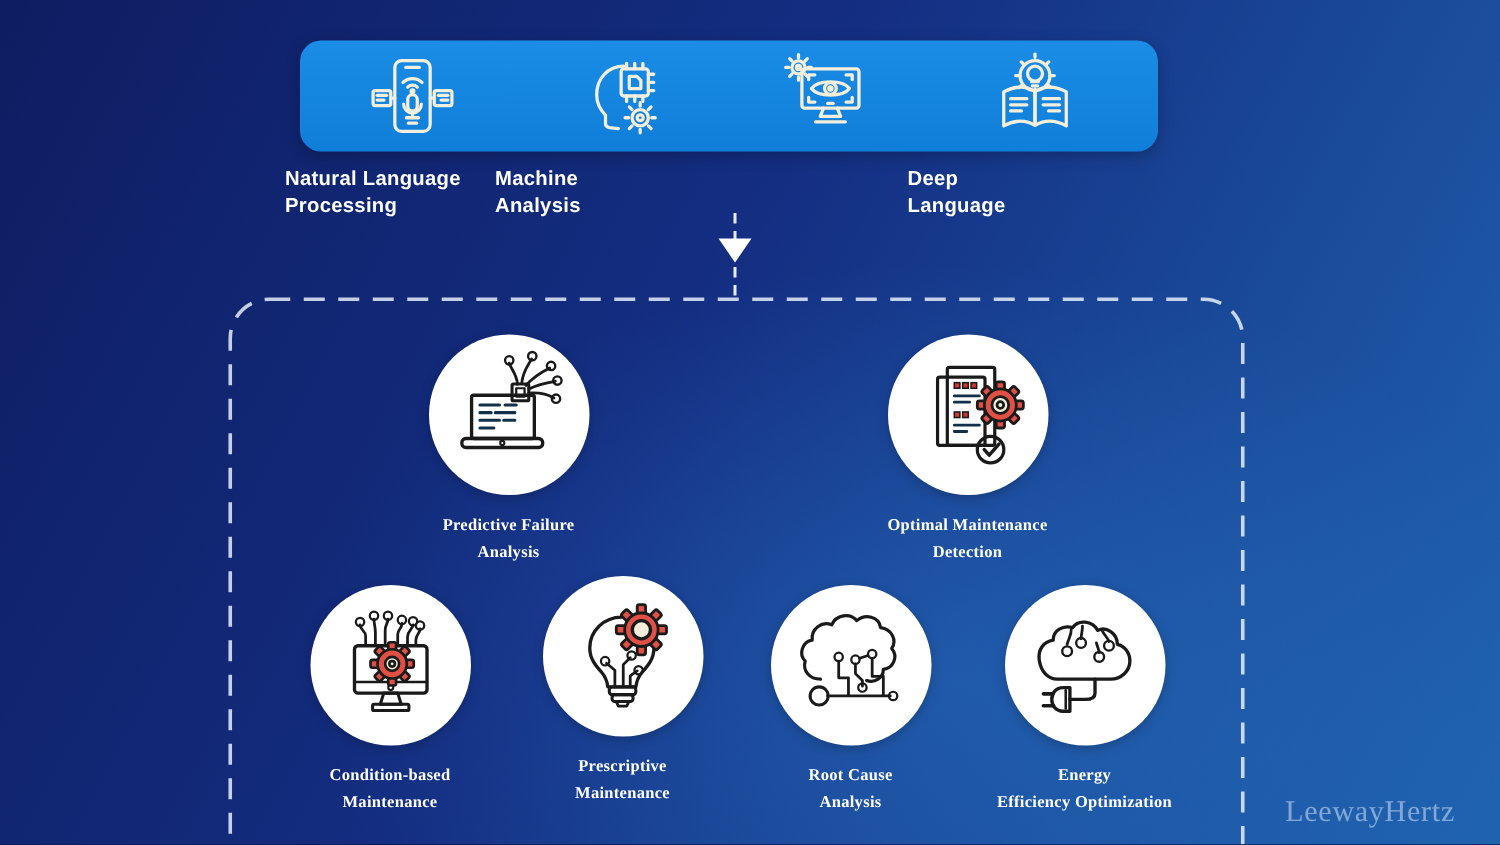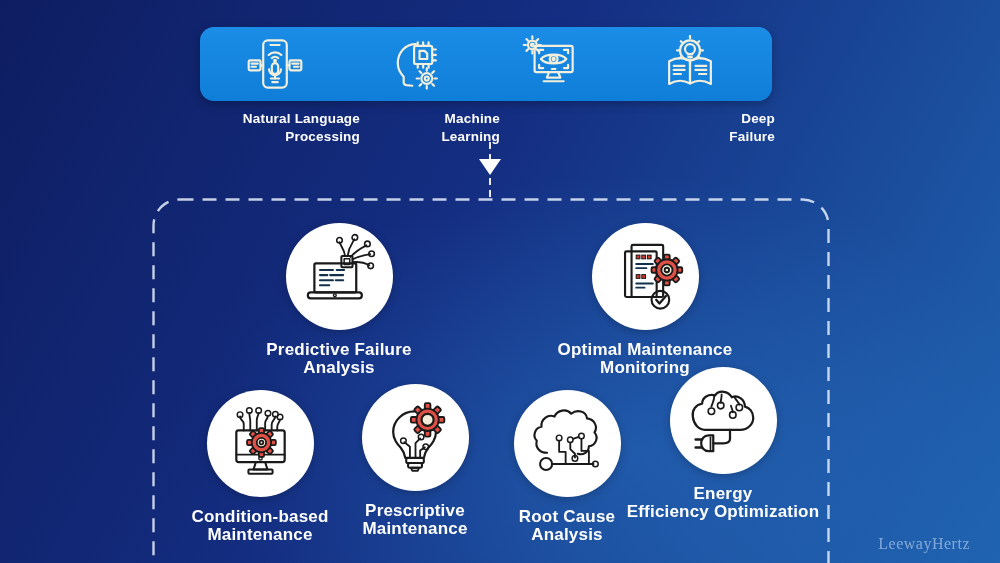--- a/index.html
+++ b/index.html
@@ -12,21 +12,21 @@
   }
   .top-bar{
     position:absolute;left:200px;top:27px;width:572px;height:74px;
     border-radius:14px;background:linear-gradient(180deg,#1b8de6,#0f7ed9);
     box-shadow:0 3px 10px rgba(0,0,0,0.25);
   }
   .top-icon{position:absolute;top:35px;transform:translateX(-50%);width:58px;height:58px;}
   .top-icon svg{width:58px;height:58px;display:block;}
   .top-label{
     position:absolute;top:110px;transform:translateX(-50%);width:170px;
-    text-align:right;color:#ffffff;font-weight:700;font-size:13.5px;line-height:18px;
+    text-align:left;color:#ffffff;font-weight:700;font-size:13.5px;line-height:18px;
     white-space:pre-line;letter-spacing:.2px;
   }
   .connector{position:absolute;left:488px;top:142px;width:4px;height:56px;}
   .arrow-down{
     position:absolute;left:479px;top:159px;width:0;height:0;
     border-left:11px solid transparent;border-right:11px solid transparent;
     border-top:16px solid #ffffff;
   }
   .panel-border{position:absolute;left:152px;top:198px;width:678px;height:365px;}
   .feature{
@@ -34,25 +34,25 @@
     display:flex;flex-direction:column;align-items:center;
   }
   .circle{
     width:107px;height:107px;border-radius:50%;background:#ffffff;
     display:flex;align-items:center;justify-content:center;
     box-shadow:0 2px 8px rgba(0,0,0,0.22);
   }
   .circle svg{width:93px;height:93px;display:block;}
   .feature-label{
     margin-top:11px;text-align:center;color:#ffffff;font-weight:700;
-    font-size:17px;line-height:18px;white-space:pre-line;letter-spacing:.2px;
+    font-size:11px;line-height:18px;white-space:pre-line;letter-spacing:.2px;font-family:Liberation Serif, serif;
   }
   .watermark{
     position:absolute;right:30px;bottom:10px;
-    font-family:"Liberation Serif",serif;font-size:16px;
+    font-family:"Liberation Serif",serif;font-size:20px;
     color:rgba(212,228,250,0.55);letter-spacing:.5px;
   }
   .oline{stroke:#f3efdc;stroke-width:2.4;fill:none;stroke-linecap:round;stroke-linejoin:round;}
   .k{stroke:#1a1a1a;fill:none;stroke-linecap:round;stroke-linejoin:round;}
 </style>
 </head>
 <body>
 
 <div class="stage">
 
@@ -121,23 +121,23 @@
       <path d="M9,29 c8,-4.5 16,-4.5 23,-0.5 v25 c-7,-4 -15,-4 -23,0.5 z"></path>
       <path d="M55,29 c-8,-4.5 -16,-4.5 -23,-0.5 v25 c7,-4 15,-4 23,0.5 z"></path>
       <path d="M14,34 h12 M14,38.5 h12 M14,43 h8 M38,34 h12 M38,38.5 h12 M42,43 h8"></path>
     </g>
       </svg>
   </div>
 
   <div class="top-label" style="left:275px">Natural Language
 Processing</div>
   <div class="top-label" style="left:415px">Machine
-Learning</div>
+Analysis</div>
   <div class="top-label" style="left:690px">Deep
-Failure</div>
+Language</div>
 
   <svg class="connector">
     <line x1="2" y1="0" x2="2" y2="56" stroke="#ffffff" stroke-width="2" stroke-dasharray="7 5" opacity="0.9"></line>
   </svg>
   <div class="arrow-down"></div>
 
   <svg class="panel-border">
     <rect x="1.5" y="1.5" width="675" height="430" rx="26" fill="none" stroke="rgba(228,237,250,0.85)" stroke-width="2.4" stroke-dasharray="14 9"></rect>
   </svg>
 
@@ -187,21 +187,21 @@
           <rect x="70" y="26.5" width="6" height="7" rx="1.5" transform="rotate(315 73 43)"></rect>
           <circle cx="73" cy="43" r="11.5"></circle>
           <circle cx="73" cy="43" r="6" fill="#f2ecd8"></circle>
           <circle cx="73" cy="43" r="2.4" fill="none"></circle>
         </g>
         <circle cx="66" cy="75" r="9.5" fill="#8a8f98" class="k" stroke-width="2.3"></circle>
         <path d="M61.5,75 l3.5,4 l7,-8" class="k" stroke-width="2.5"></path>
       </svg>
     </div>
     <div class="feature-label">Optimal Maintenance
-Monitoring</div>
+Detection</div>
   </div>
 
   <div class="feature" style="left:260px;top:390px">
     <div class="circle">
       <svg viewBox="0 0 100 100">
         <path d="M32,36 v-7 c0,-4 -4,-4 -4,-8 M39,36 v-9 c0,-5 -1,-6 -1,-10 M46,36 v-11 c0,-4 2,-5 2,-8 M55,36 v-8 c0,-4 3,-4 3,-8 M62,36 v-6 c0,-5 4,-6 4,-9 M68,36 v-4 c0,-4 3,-5 3,-8" class="k" stroke-width="2"></path>
         <circle cx="28" cy="19" r="3" fill="#e05045" class="k" stroke-width="1.6"></circle>
         <circle cx="38" cy="14.5" r="3" fill="#eab830" class="k" stroke-width="1.6"></circle>
         <circle cx="48" cy="14.5" r="3" fill="#2aabe2" class="k" stroke-width="1.6"></circle>
         <circle cx="58" cy="17.5" r="3" fill="#eab830" class="k" stroke-width="1.6"></circle>
@@ -271,21 +271,21 @@
         <path d="M56,45 l6,-2" class="k" stroke-width="2"></path>
         <circle cx="65" cy="42" r="3" fill="#e05045" class="k" stroke-width="1.6"></circle>
         <circle cx="58" cy="66" r="3" fill="#eab830" class="k" stroke-width="1.6"></circle>
         <circle cx="80" cy="72" r="3" fill="#e05045" class="k" stroke-width="1.6"></circle>
       </svg>
     </div>
     <div class="feature-label">Root Cause
 Analysis</div>
   </div>
 
-  <div class="feature" style="left:723px;top:367px">
+  <div class="feature" style="left:723px;top:390px">
     <div class="circle">
       <svg viewBox="0 0 100 100">
         <path d="M30,60 L68,60 C76,60 82,54 82,47 C82,41 78,36 73,35 C73,27 65,22 59,25 C55,18 45,17 41,23 C34,21 27,25 27,32 C20,33 16,39 17,46 C18,54 23,60 30,60 Z" fill="#3db7e4" class="k" stroke-width="2.4"></path>
         <path d="M40,24 c0,5 -2,7 -3,11 M48,22 c0,4 -1,6 -1,9 M62,25 c2,4 4,5 5,8 M58,34 c1,4 2,5 2,7" class="k" stroke-width="2"></path>
         <circle cx="37" cy="40" r="3.5" fill="#e05045" class="k" stroke-width="1.7"></circle>
         <circle cx="47" cy="34" r="3.5" fill="#eab830" class="k" stroke-width="1.7"></circle>
         <circle cx="67" cy="36" r="3.5" fill="#eab830" class="k" stroke-width="1.7"></circle>
         <circle cx="60" cy="44" r="3.5" fill="#e05045" class="k" stroke-width="1.7"></circle>
         <path d="M57,60 v10 c0,3.5 -3,4.5 -7,4.5 h-11" class="k" stroke-width="2.4"></path>
         <path d="M39,66 v17 h-5 c-5,0 -8,-4 -8,-8.5 c0,-4.5 3,-8.5 8,-8.5 z" fill="#f0c23c" class="k" stroke-width="2.4"></path>

